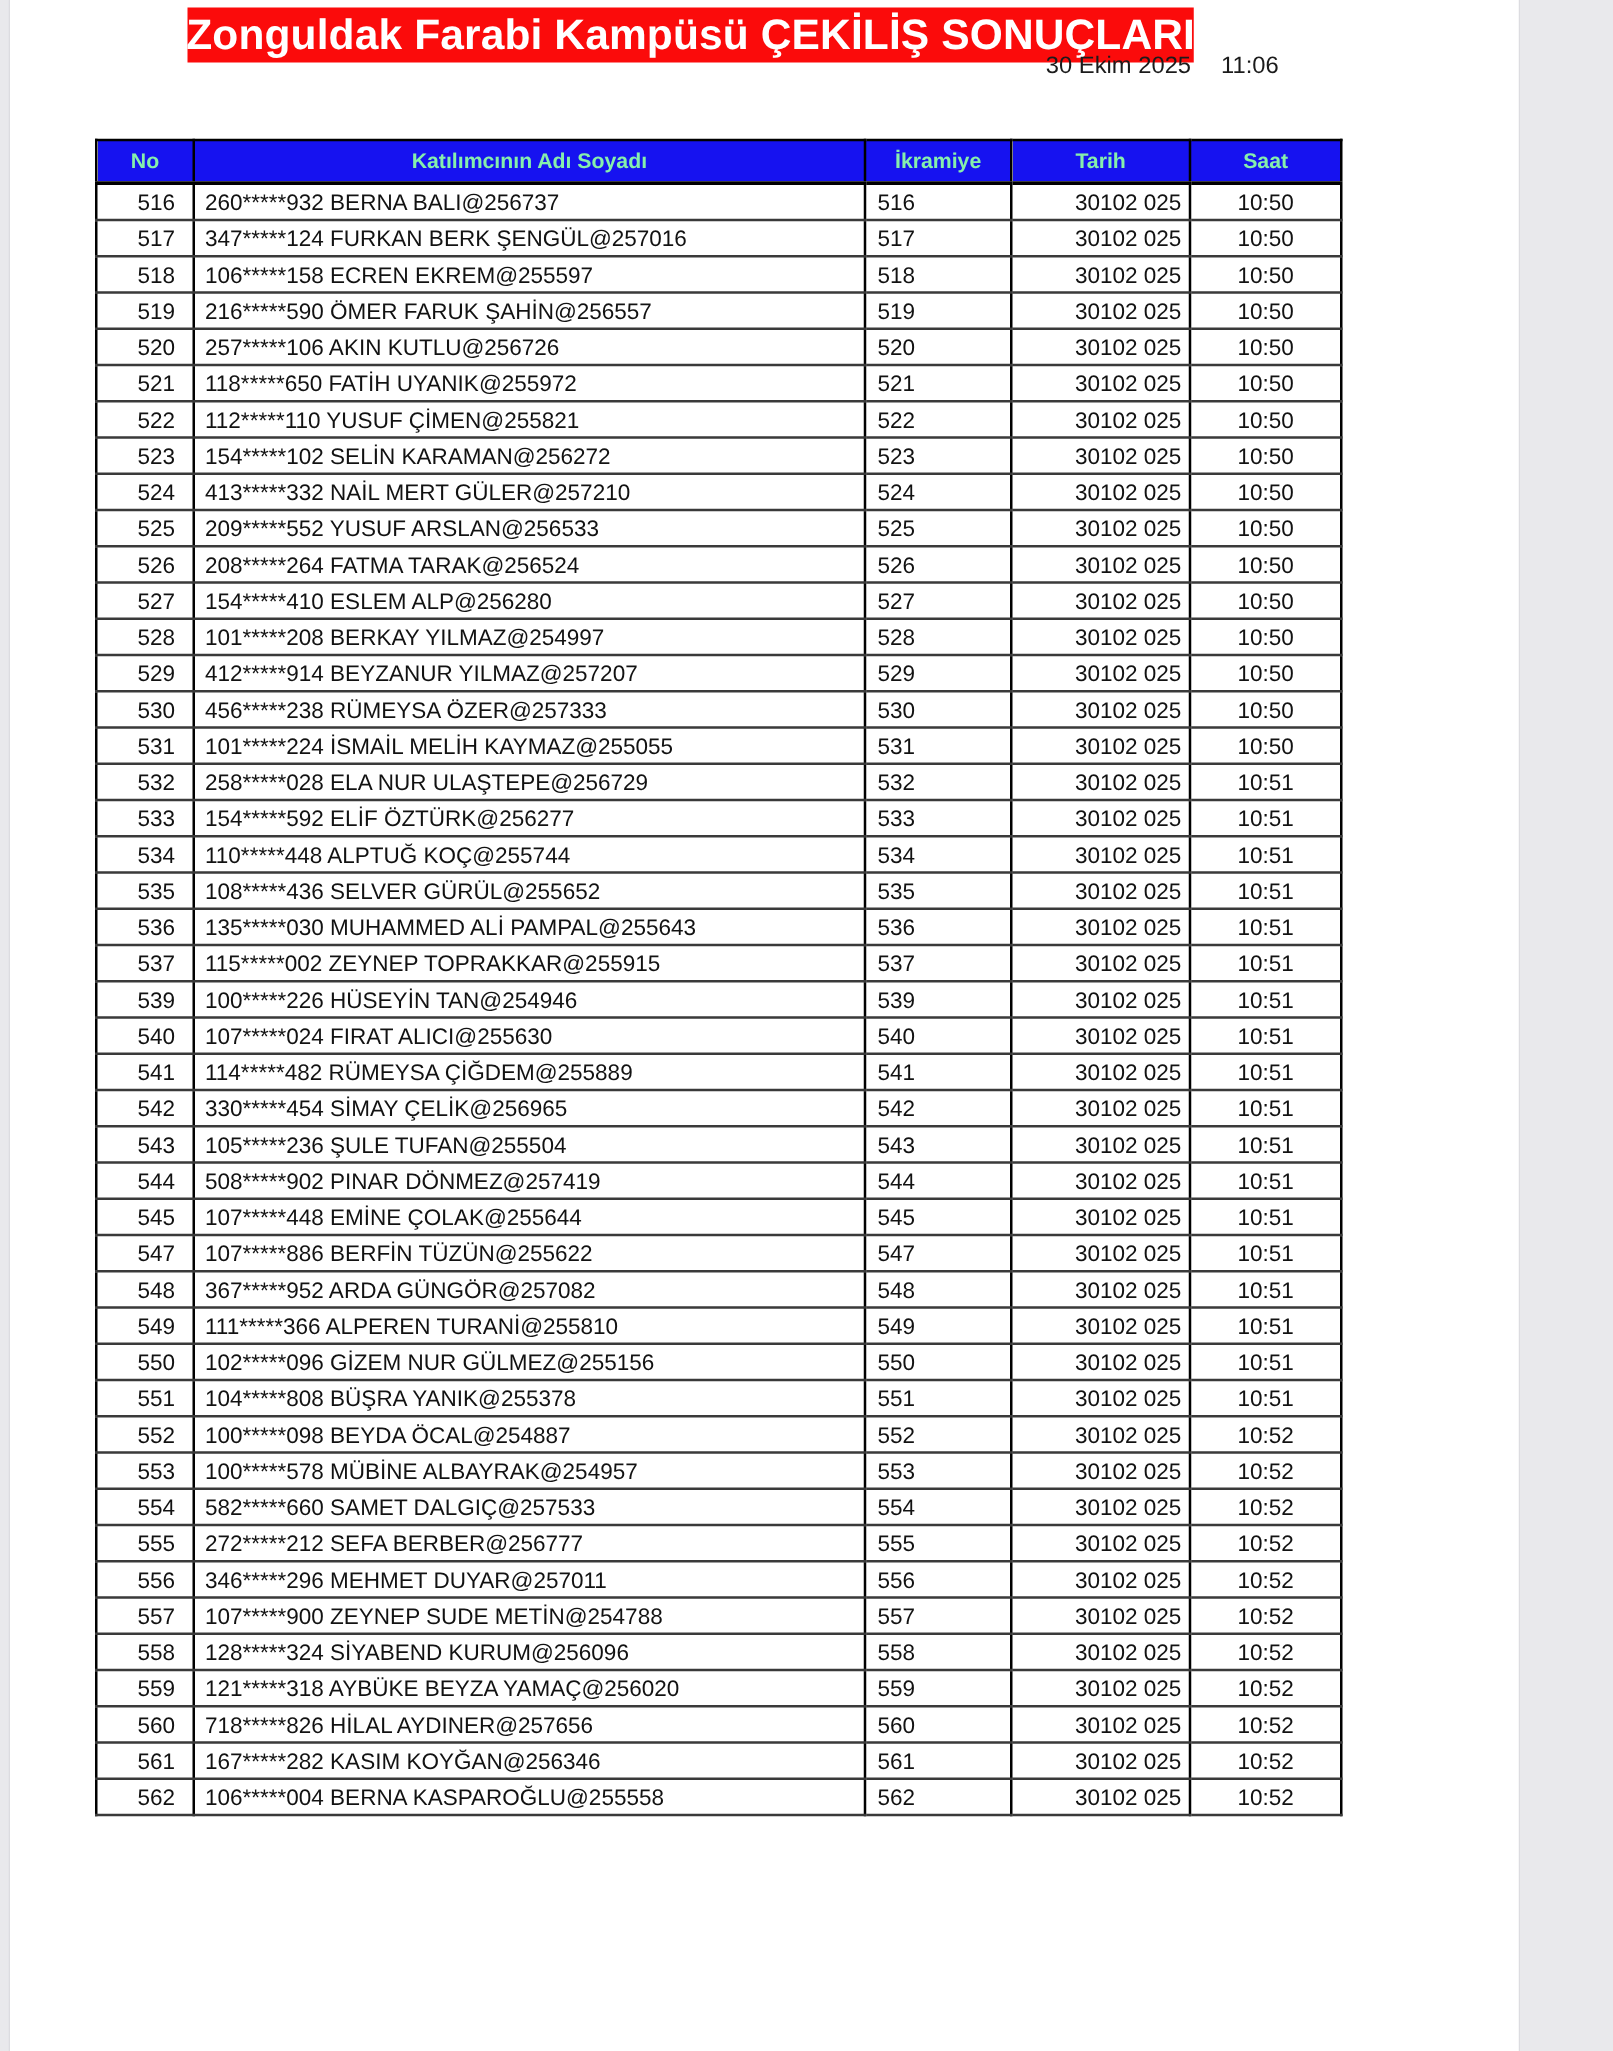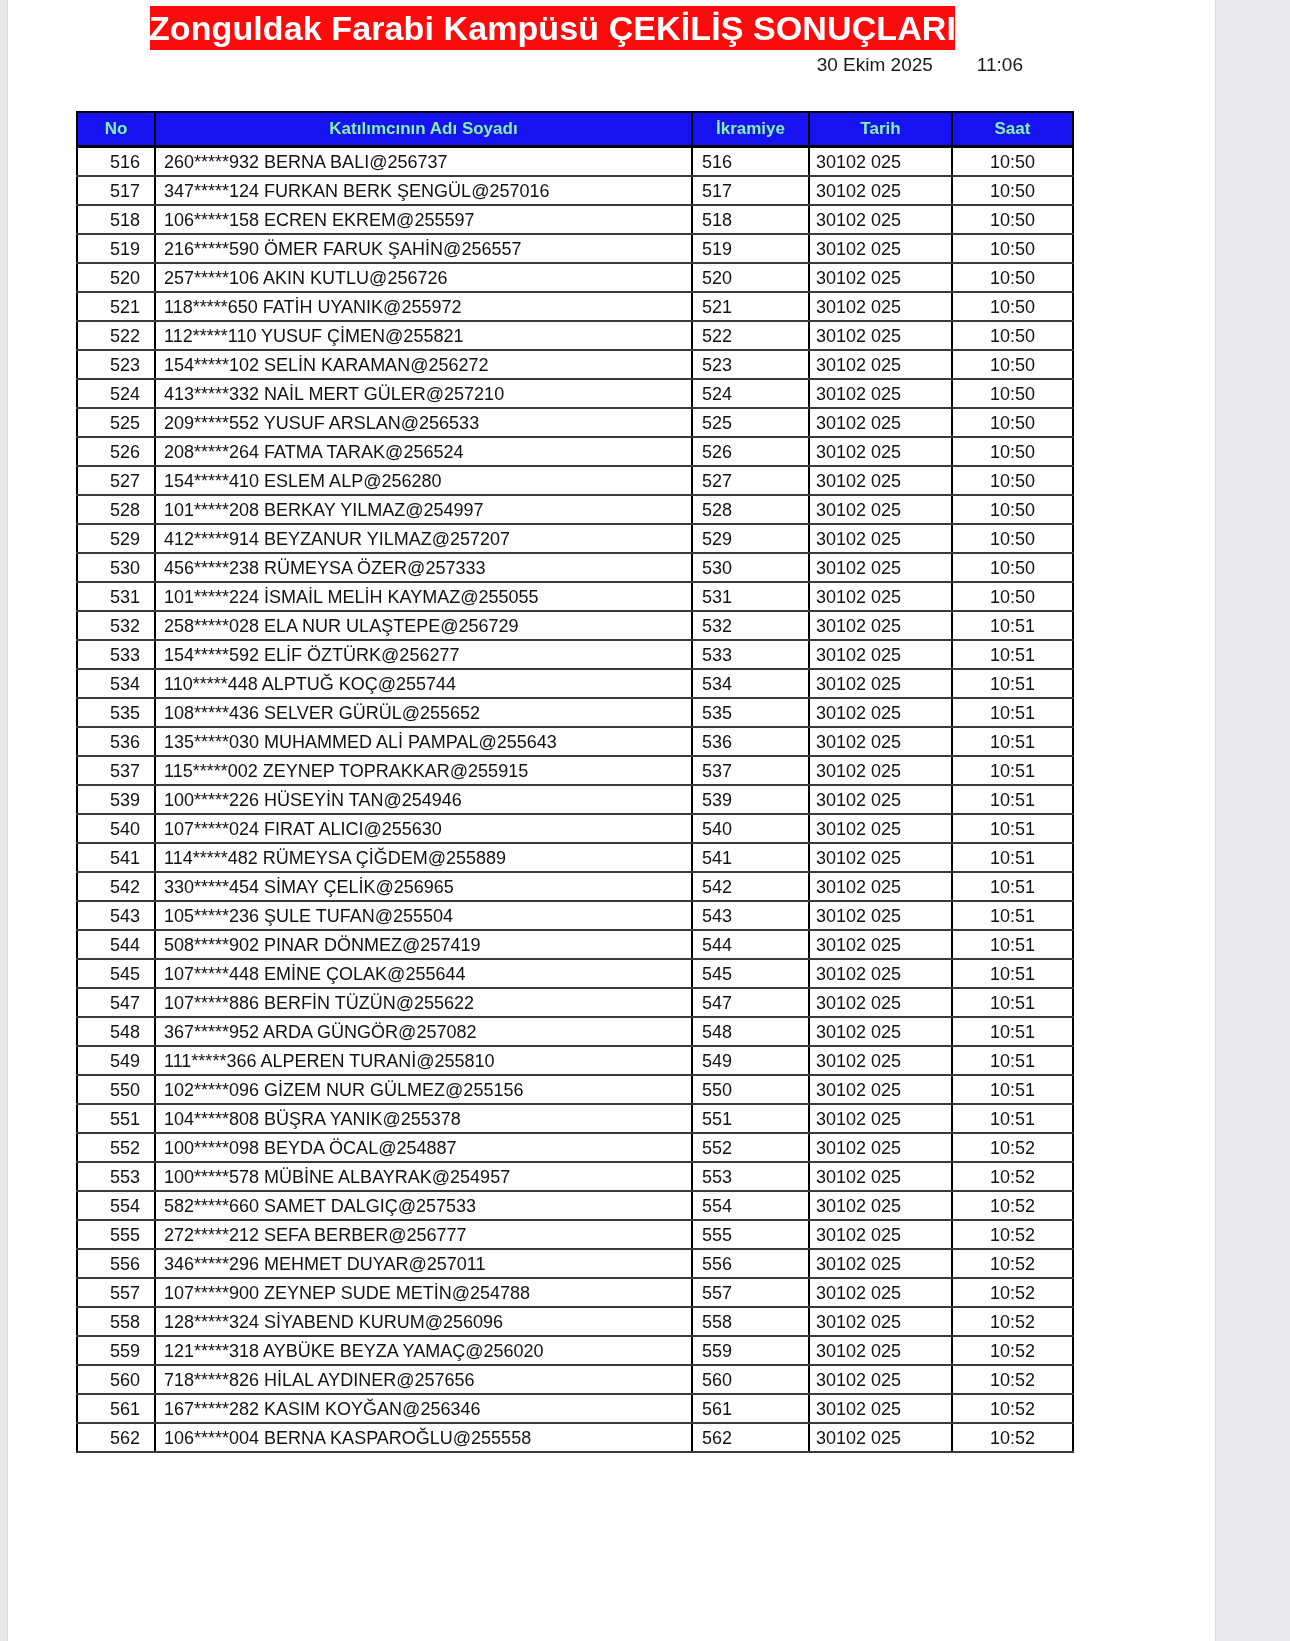--- a/index.html
+++ b/index.html
@@ -38,23 +38,23 @@
     color: #ffffff;
     font-size: 34px;
     font-weight: bold;
     letter-spacing: 0.1px;
     white-space: nowrap;
   }
   
   #datetime-row {
     position: absolute;
     right: 192px;
-    top: 54px;
+    top: 42px;
     display: flex;
-    gap: 44px;
+    gap: 24px;
     color: #1b1b1b;
     font-size: 19px;
     white-space: nowrap;
   }
   
   #results-table {
     position: absolute;
     left: 68px;
     top: 111px;
     width: 996px;
@@ -91,21 +91,21 @@
     border-left: 2px solid #000;
     border-right: 2px solid #000;
     border-bottom: 2px solid #3a3a3a;
     white-space: nowrap;
     overflow: hidden;
     line-height: 26px;
   }
   #results-table tbody td.col-no    { text-align: right;  padding-right: 14px; }
   #results-table tbody td.col-name  { text-align: left;   padding-left: 8px; }
   #results-table tbody td.col-prize { text-align: left;   padding-left: 9px; }
-  #results-table tbody td.col-date  { text-align: left; }
+  #results-table tbody td.col-date  { text-align: right; }
   #results-table tbody td.col-time  { text-align: center; }
 </style>
 </head>
 <body>
 
 <div id="page">
 
   <div id="title-banner">
     <span class="title-text">Zonguldak Farabi Kampüsü ÇEKİLİŞ SONUÇLARI</span>
   </div>

